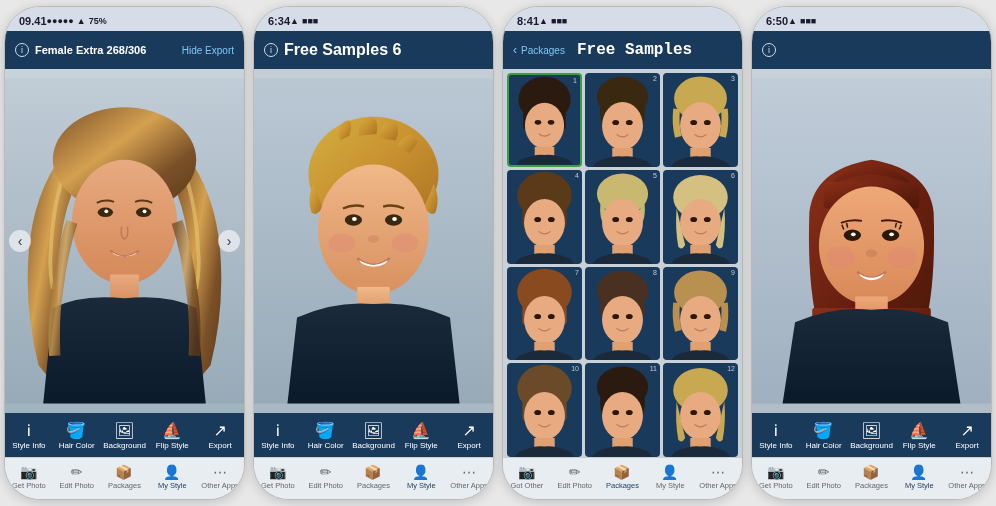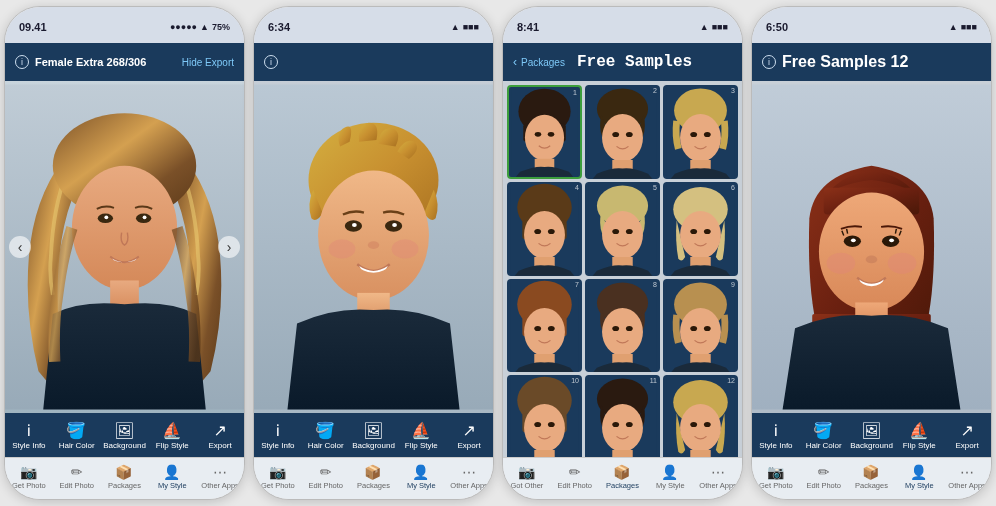--- a/index.html
+++ b/index.html
@@ -23,28 +23,27 @@
       display: flex;
       flex-direction: column;
       position: relative;
       box-shadow: 0 2px 12px rgba(0,0,0,0.18);
       border: 1.5px solid #bbb;
     }
 
     
     .status-bar {
       display: flex;
-      justify-content: space-between;
       align-items: center;
       padding: 6px 14px 2px 14px;
       background: #d6dde8;
       font-size: 10px;
       font-weight: 600;
       color: #1a1a2e;
-      height: 36px;
+      height: 24px;
     }
     .status-bar .time { font-size: 11px; font-weight: 700; }
     .status-icons { display: flex; align-items: center; gap: 3px; font-size: 9px; }
 
     
     .nav-bar {
       background: #1a3a5c;
       color: white;
       display: flex;
       align-items: center;
@@ -338,20 +337,21 @@
 <div class="phone phone2">
   <div class="status-bar">
     <span class="time">6:34</span>
     <div class="status-icons">
       <span>▲</span>
       <span>■■■</span>
     </div>
   </div>
   <div class="nav-bar">
     <div class="info-icon">i</div>
+    <span class="nav-title" style="font-size:16px;">Free Samples 6</span>
   </div>
   <div class="main-content">
 
     <svg class="person-svg" viewBox="0 0 250 340" xmlns="http://www.w3.org/2000/svg">
       <defs>
         <linearGradient id="bg2" x1="0" y1="0" x2="0" y2="1">
           <stop offset="0%" stop-color="#bac8d4"></stop>
           <stop offset="100%" stop-color="#98aab8"></stop>
         </linearGradient>
         <linearGradient id="skin2" x1="0" y1="0" x2="0" y2="1">
@@ -669,21 +669,20 @@
 <div class="phone phone4">
   <div class="status-bar">
     <span class="time">6:50</span>
     <div class="status-icons">
       <span>▲</span>
       <span>■■■</span>
     </div>
   </div>
   <div class="nav-bar">
     <div class="info-icon">i</div>
-    <span class="nav-title" style="font-size:16px;">Free Samples 12</span>
   </div>
   <div class="main-content">
 
     <svg class="person-svg" viewBox="0 0 250 340" xmlns="http://www.w3.org/2000/svg">
       <defs>
         <linearGradient id="bg4" x1="0" y1="0" x2="0" y2="1">
           <stop offset="0%" stop-color="#c0ccd8"></stop>
           <stop offset="100%" stop-color="#a0b0c0"></stop>
         </linearGradient>
         <linearGradient id="skin4" x1="0" y1="0" x2="0" y2="1">

